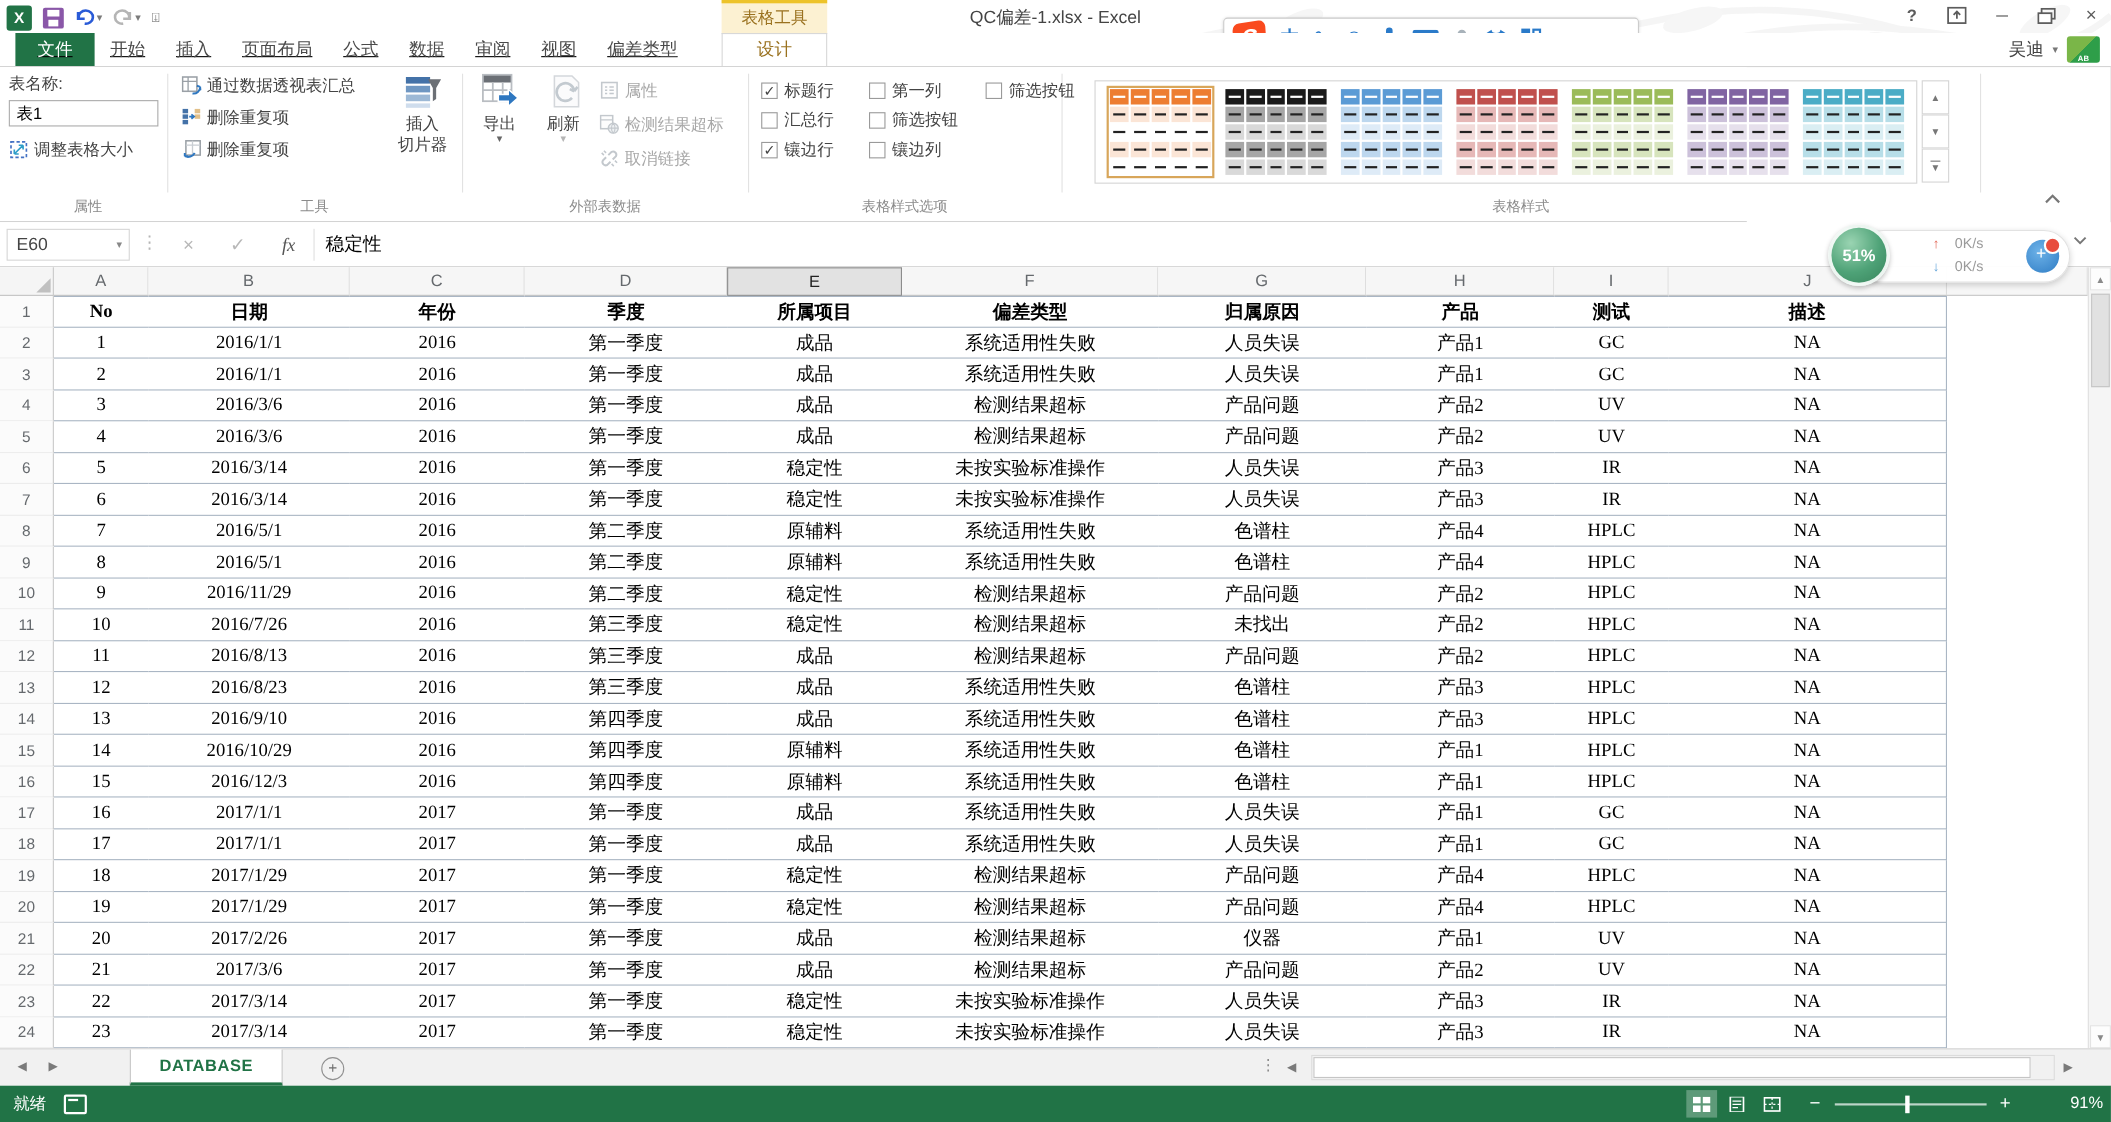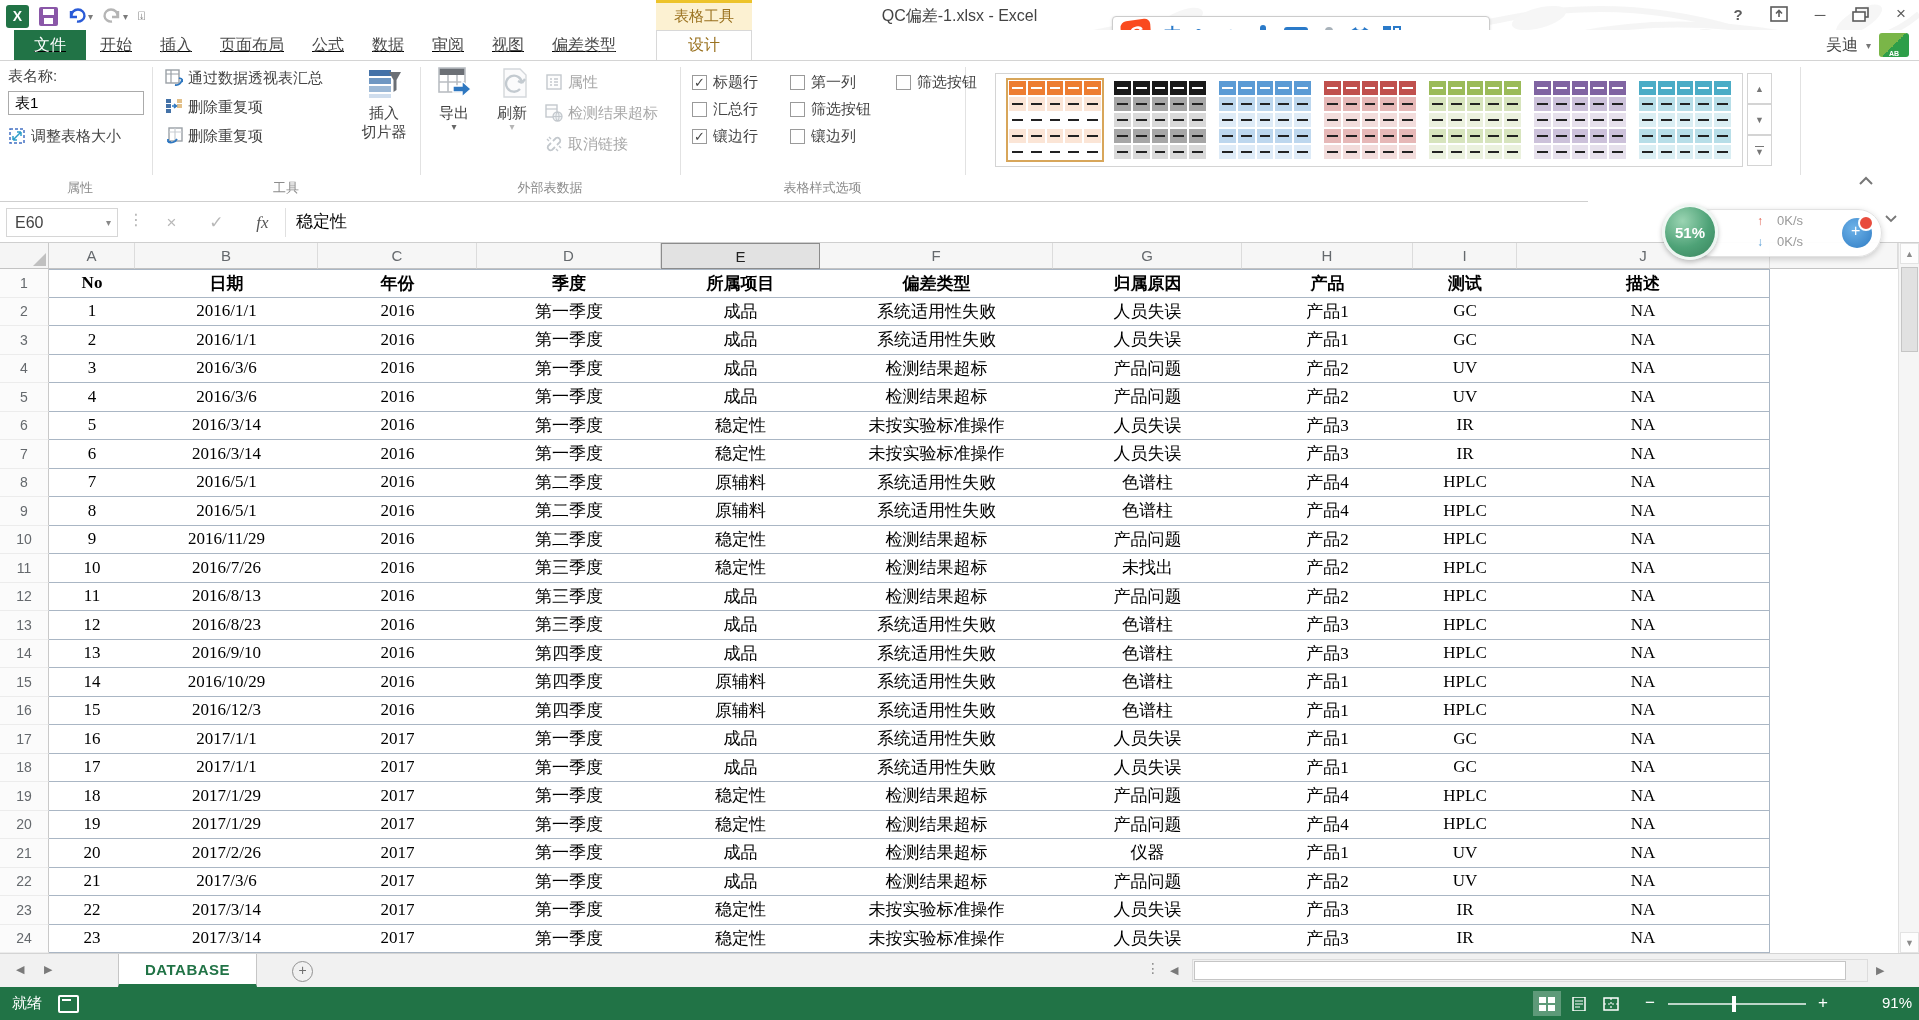--- a/index.html
+++ b/index.html
@@ -674,20 +674,21 @@
           </div>
         </div>
       </div>
     <div id="galbtns">
       <div class="gb">▲</div>
       <div class="gb">▼</div>
       <div class="gb">
           <span style="border-top:1px solid #777;padding-top:1px;">▼</span>
         </div>
     </div>
+    <div class="glabel" style="left:965px;width:835px;">表格样式</div>
 
     <svg id="ribbon-collapse" width="16" height="10" viewBox="0 0 16 10">
         <path d="M2,8 L8,2 L14,8" fill="none" stroke="#777" stroke-width="2"></path>
       </svg>
   </div>
 
   <div id="fbar">
     <div id="namebox">
       <span>E60</span>
       <span class="dd">▾</span>

